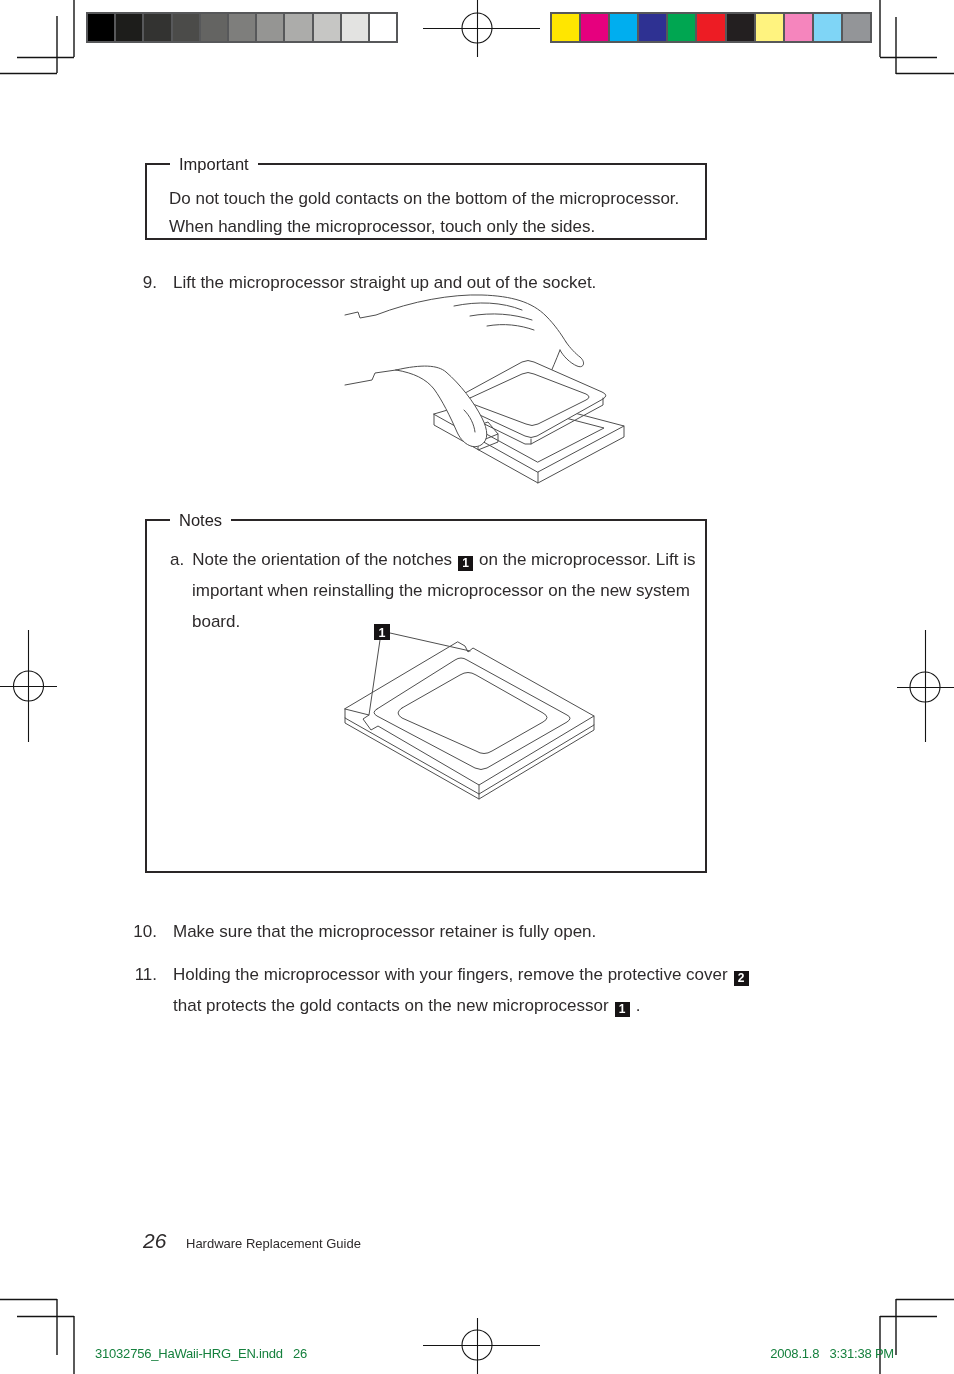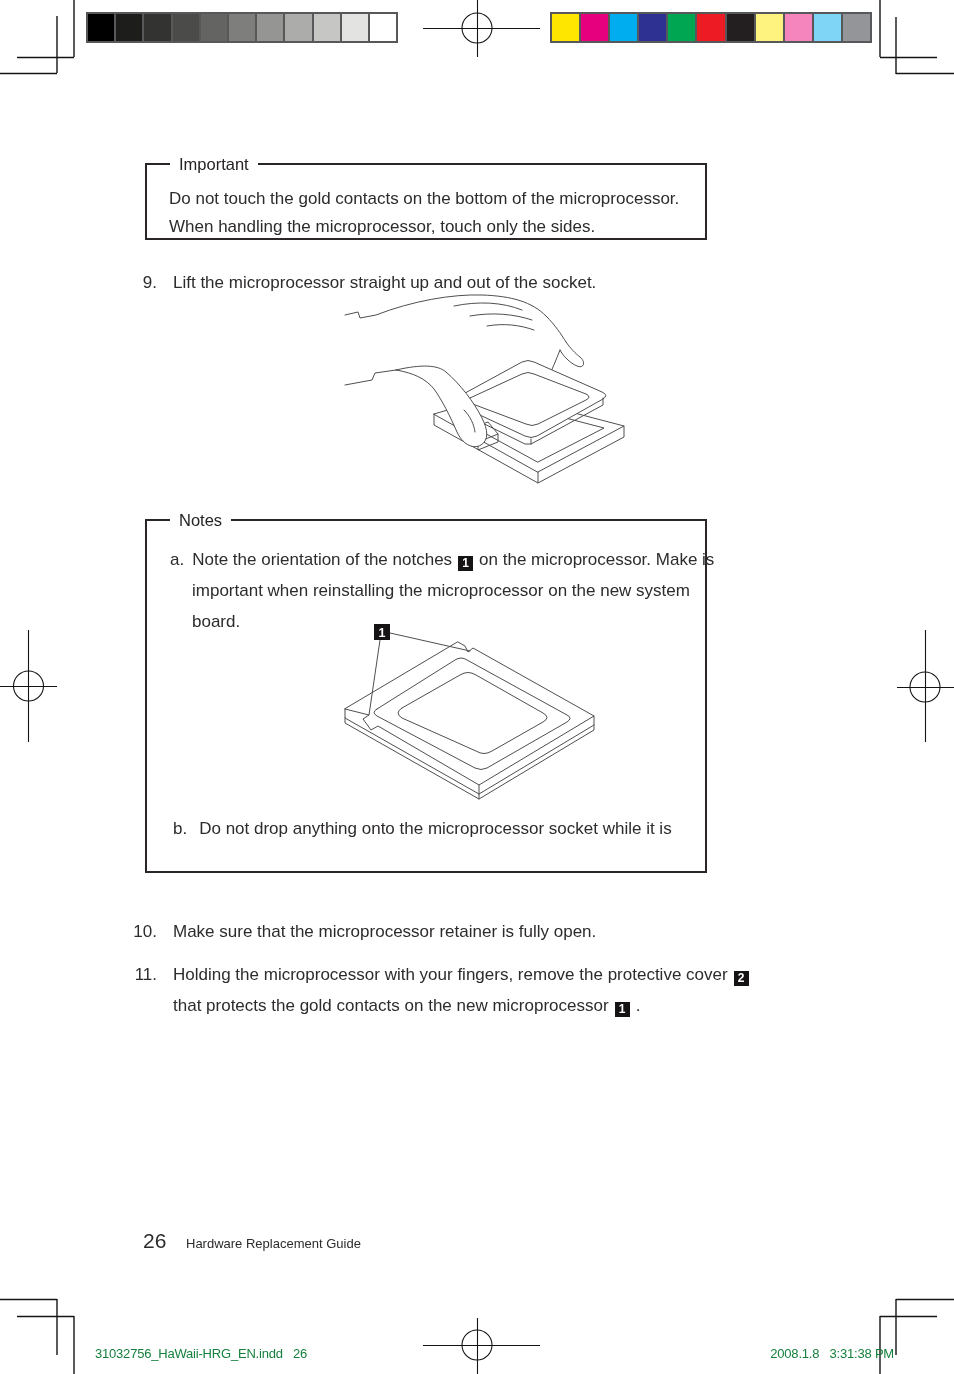--- a/index.html
+++ b/index.html
@@ -18,21 +18,21 @@
   .callout-title{position:absolute;top:-11px;left:23px;background:#ffffff;padding:0 9px;
                  font-size:16.5px;line-height:20px;color:#262223;}
   .bodytext{font-size:17px;line-height:20px;white-space:nowrap;color:#2e2b2c;}
   .step{position:absolute;left:131px;font-size:17px;line-height:20px;white-space:nowrap;margin-top:17px;}
   .step-num{display:inline-block;width:26px;text-align:right;margin-right:16px;}
   .marker{display:inline-block;min-width:13px;height:15px;padding:0 1px;background:#161314;color:#ffffff;
           font-size:12px;font-weight:bold;line-height:15px;text-align:center;vertical-align:-2px;}
   .m-left{margin-left:6px;} .m-right{margin-right:6px;}
   .note-label-a{display:inline-block;margin-right:8px;}
   .note-label-b{display:inline-block;margin-right:12px;}
-  .footer-num{position:absolute;left:143px;top:1229px;font-size:21px;line-height:24px;color:#2e2b2c;}
+  .footer-num{position:absolute;left:143px;top:1229px;font-size:21px;line-height:24px;color:#2e2b2c;font-style:italic;}
   .footer-txt{position:absolute;left:186px;top:1236px;font-size:13px;line-height:16px;color:#2e2b2c;}
   .printinfo{position:absolute;top:1346px;font-size:13px;line-height:16px;letter-spacing:-0.2px;
              color:#15803d;white-space:pre;}
   svg{display:block;}
 </style>
 </head>
 <body>
 
 <svg class="abs" width="954" height="1374" viewBox="0 0 954 1374" style="left:0;top:0" fill="none" stroke="#141414" stroke-width="1.4">
 
@@ -136,43 +136,40 @@
     <path fill="#ffffff" d="M64 84 C90 78 106 79 114 86 C128 98 142 116 150 132 C156 144 157 154 149 159 C140 164 130 157 125 146
              C118 130 110 114 102 103 C94 93 82 87 64 84 Z"></path>
     <path d="M132 124 C138 130 142 138 143 146"></path>
   </g>
 </svg>
 
 <div class="callout-box" style="top:519px;height:354px;">
   <span class="callout-title">Notes</span>
 
   <div class="bodytext abs" style="left:23px;top:29px;">
-    <span class="note-label-a">a.</span><span>Note the orientation of the notches</span><span class="marker m-left m-right">1</span><span>on the microprocessor. Make is</span>
+    <span class="note-label-a">a.</span><span>Note the orientation of the notches</span><span class="marker m-left m-right">1</span><span>on the microprocessor. Lift is</span>
   </div>
   <div class="bodytext abs" style="left:45px;top:60px;">important when reinstalling the microprocessor on the new system</div>
   <div class="bodytext abs" style="left:45px;top:91px;">board.</div>
 
   <svg class="abs" width="300" height="188" viewBox="0 0 300 188" style="left:185px;top:95px;" fill="none" stroke="#4f4f4f" stroke-width="1" stroke-linejoin="round" stroke-linecap="round">
     <g>
       <path d="M48 24 L37 99 M58 17 L138 35"></path>
       <path d="M126 26 L133 30 L136 36 L141 32 L262 100 L147 169 L46 110 L39 114 L31 103 L37 99 L13 93 Z"></path>
       <path d="M13 93 L13 102 L147 178 L262 109 L262 100 M147 169 L147 178"></path>
       <path d="M13 102 L13 107 L147 183 L262 114 L262 109 M147 178 L147 183"></path>
       <path d="M45 93 L123 44 Q129 40 135 44 L235 99 Q241 102 235 106 L155 152 Q149 155 143 152 L45 100 Q39 96.5 45 93 Z"></path>
       <path d="M70 92 L128 59 Q136 54 144 59 L211 97 Q219 101.5 211 106 L160 135 Q152 140 144 135 L70 102 Q62 97 70 92 Z"></path>
       <g>
         <rect x="42" y="8" width="16" height="16" fill="#161314" stroke="none"></rect>
         <text x="50" y="21" text-anchor="middle" fill="#ffffff" stroke="none" font-family="Liberation Sans, sans-serif" font-size="12.5" font-weight="bold">1</text>
       </g>
     </g>
   </svg>
 
-  <div class="bodytext abs" style="left:26px;top:298px;">
-    <span class="note-label-b">b.</span><span>Do not drop anything onto the microprocessor socket while it is</span>
-  </div>
 </div>
 
 <div class="step" style="top:905px;">
   <span class="step-num">10.</span><span>Make sure that the microprocessor retainer is fully open.</span>
 </div>
 
 <div class="step" style="top:948px;">
   <span class="step-num">11.</span><span>Holding the microprocessor with your fingers, remove the protective cover</span><span class="marker m-left">2</span>
 </div>
 <div class="step" style="left:173px;top:979px;">

